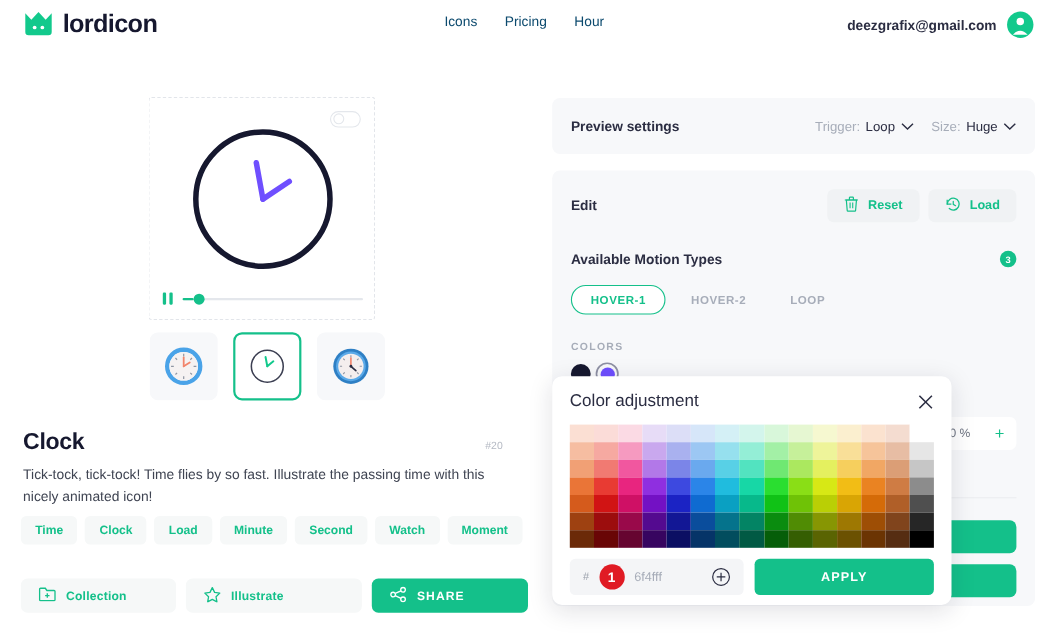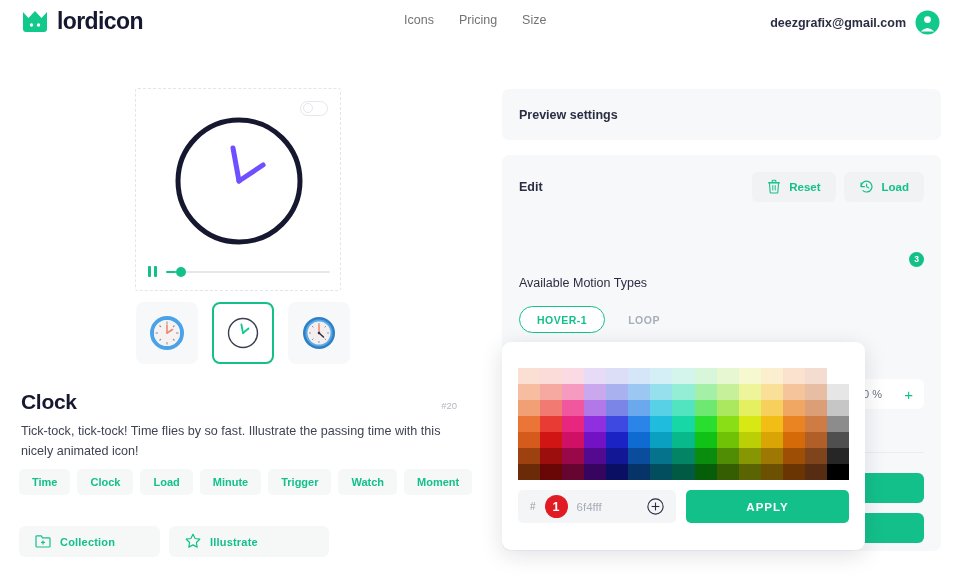--- a/index.html
+++ b/index.html
@@ -18,21 +18,21 @@
     display: flex; align-items: center;
   }
   .brand { position: absolute; left: 22px; top: 8px; display: flex; align-items: center; gap: 9px; }
   .crown { width: 26px; height: 23px; }
   .brand-name {
     font-size: 23px; font-weight: bold; letter-spacing: -0.6px;
     color: #16182f;
   }
   .nav { position: absolute; left: 404px; top: 13px; display: flex; gap: 25px; }
   .nav a {
-    font-size: 12.5px; color: #737373; text-decoration: none;
+    font-size: 12.5px; color: #0c4a6e; text-decoration: none;
   }
   .account { position: absolute; right: 20px; top: 10px; display: flex; align-items: center; gap: 9px; }
   .account-mail { font-size: 12.5px; color: #2b2d42; font-weight: bold; }
   .avatar { width: 25px; height: 25px; }
 
   
   .preview-box {
     position: absolute; left: 135px; top: 88px; width: 206px; height: 203px;
     border: 1px dashed #e2e5ea; border-radius: 3px; background: #fff;
   }
@@ -109,21 +109,21 @@
   }
   .edit-head { display: flex; align-items: center; }
   .edit-title { font-size: 12.5px; font-weight: bold; color: #2b2d42; }
   .edit-btns { margin-left: auto; display: flex; gap: 8px; }
   .ebtn {
     height: 30px; border-radius: 6px; background: #f0f2f4;
     display: flex; align-items: center; gap: 8px; padding: 0 15px;
     font-size: 11.5px; font-weight: bold; color: #14c08a;
   }
   .motion-head { display: flex; align-items: center; margin-top: 26px; }
-  .motion-title { font-size: 12.5px; font-weight: normal; color: #2b2d42; margin-top: 48px; }
+  .motion-title { font-size: 12.5px; font-weight: bold; color: #2b2d42; }
   .badge {
     margin-left: auto; width: 15px; height: 15px; border-radius: 50%;
     background: #14c08a; color: #fff; font-size: 8.5px; font-weight: bold;
     display: flex; align-items: center; justify-content: center;
   }
   .motion-tabs { display: flex; align-items: center; gap: 6px; margin-top: 16px; }
   .mtab {
     height: 27px; padding: 0 17px; border-radius: 14px;
     display: flex; align-items: center;
     font-size: 10.5px; font-weight: bold; letter-spacing: 0.5px; color: #a7adb9;
@@ -200,21 +200,21 @@
           <path d="M1 2 L1 19 Q1 22 4 22 L22 22 Q25 22 25 19 L25 2 L19.5 8 L13 1 L6.5 8 Z" fill="#12c98c"></path>
           <circle cx="9.5" cy="15" r="1.7" fill="#fff"></circle>
           <circle cx="16.5" cy="15" r="1.7" fill="#fff"></circle>
         </svg>
       </span>
       <span class="brand-name">lordicon</span>
     </div>
     <div class="nav">
       <a href="#">Icons</a>
       <a href="#">Pricing</a>
-      <a href="#">Size</a>
+      <a href="#">Hour</a>
     </div>
     <div class="account">
       <span class="account-mail">deezgrafix@gmail.com</span>
       <span class="avatar">
         <svg viewBox="0 0 25 25" width="25" height="25">
           <circle cx="12.5" cy="12.5" r="12" fill="#12c98c"></circle>
           <circle cx="12.5" cy="9.6" r="3.4" fill="#fff"></circle>
           <path d="M5.8 21.5 Q12.5 14.4 19.2 21.5 Z" fill="#fff"></path>
         </svg>
       </span>
@@ -295,21 +295,21 @@
   <div class="title-row">
     <span class="icon-title">Clock</span>
     <span class="icon-num">#20</span>
   </div>
   <div class="desc">Tick-tock, tick-tock! Time flies by so fast. Illustrate the passing time with this nicely animated icon!</div>
   <div class="tags">
     <span class="tag">Time</span>
     <span class="tag">Clock</span>
     <span class="tag">Load</span>
     <span class="tag">Minute</span>
-    <span class="tag">Trigger</span>
+    <span class="tag">Second</span>
     <span class="tag">Watch</span>
     <span class="tag">Moment</span>
   </div>
 
   <div class="actions">
     <div class="act collection">
       <span>
         <svg viewBox="0 0 16 14" width="16" height="14">
           <path d="M1 3.2 L1 12.2 Q1 13 1.9 13 L14.1 13 Q15 13 15 12.2 L15 4.6 Q15 3.8 14.1 3.8 L7.6 3.8 L6.2 1.8 L1.9 1.8 Q1 1.8 1 2.6 Z" fill="none" stroke="#14c08a" stroke-width="1.2"></path>
           <line x1="8" y1="6.4" x2="8" y2="10.4" stroke="#14c08a" stroke-width="1.2"></line>
@@ -319,24 +319,56 @@
       <span>Collection</span>
     </div>
     <div class="act favorites">
       <span>
         <svg viewBox="0 0 16 15" width="16" height="15">
           <path d="M8 1.2 L10.1 5.5 L14.8 6.2 L11.4 9.5 L12.2 14.1 L8 11.9 L3.8 14.1 L4.6 9.5 L1.2 6.2 L5.9 5.5 Z" fill="none" stroke="#14c08a" stroke-width="1.2" stroke-linejoin="round"></path>
         </svg>
       </span>
       <span>Illustrate</span>
     </div>
+    <div class="act share">
+      <span>
+        <svg viewBox="0 0 16 15" width="16" height="15">
+          <circle cx="12.4" cy="3.2" r="2.1" fill="none" stroke="#fff" stroke-width="1.2"></circle>
+          <circle cx="12.4" cy="11.8" r="2.1" fill="none" stroke="#fff" stroke-width="1.2"></circle>
+          <circle cx="3.4" cy="7.5" r="2.1" fill="none" stroke="#fff" stroke-width="1.2"></circle>
+          <line x1="5.3" y1="6.5" x2="10.5" y2="4.1" stroke="#fff" stroke-width="1.2"></line>
+          <line x1="5.3" y1="8.5" x2="10.5" y2="10.9" stroke="#fff" stroke-width="1.2"></line>
+        </svg>
+      </span>
+      <span>SHARE</span>
+    </div>
   </div>
 
   <div class="panel-settings">
     <span class="panel-title">Preview settings</span>
+    <div class="settings-right">
+      <span class="sel-group">
+        <span class="sel-label">Trigger:</span>
+        <span class="sel-value">Loop</span>
+        <span class="chev">
+          <svg viewBox="0 0 12 8" width="12" height="8">
+              <path d="M1 1.5 L6 6.3 L11 1.5" fill="none" stroke="#2b2d42" stroke-width="1.3"></path>
+            </svg>
+        </span>
+      </span>
+      <span class="sel-group">
+        <span class="sel-label">Size:</span>
+        <span class="sel-value">Huge</span>
+        <span class="chev">
+          <svg viewBox="0 0 12 8" width="12" height="8">
+              <path d="M1 1.5 L6 6.3 L11 1.5" fill="none" stroke="#2b2d42" stroke-width="1.3"></path>
+            </svg>
+        </span>
+      </span>
+    </div>
   </div>
 
   <div class="panel-edit">
     <div class="edit-head">
       <span class="edit-title">Edit</span>
       <div class="edit-btns">
         <div class="ebtn">
           <span>
             <svg viewBox="0 0 14 15" width="14" height="15">
               <path d="M2.4 3.8 L11.6 3.8 L10.8 13.4 Q10.8 14 10.1 14 L3.9 14 Q3.2 14 3.2 13.4 Z" fill="none" stroke="#14c08a" stroke-width="1.1"></path>
@@ -361,20 +393,21 @@
       </div>
     </div>
 
     <div class="motion-head">
       <span class="motion-title">Available Motion Types</span>
       <span class="badge">3</span>
     </div>
 
     <div class="motion-tabs">
       <span class="mtab sel">HOVER-1</span>
+      <span class="mtab">HOVER-2</span>
       <span class="mtab">LOOP</span>
     </div>
 
     <div class="colors-label">COLORS</div>
     <div class="swatches">
       <span class="sw-wrap">
         <span class="sw" style="background:#16182f"></span>
       </span>
       <span class="sw-wrap sel">
         <span class="sw" style="background:#6f4fff"></span>
@@ -387,20 +420,29 @@
         <span class="plus">+</span>
       </div>
     </div>
 
     <div class="divider"></div>
     <div class="green-btn b1"></div>
     <div class="green-btn b2"></div>
   </div>
 
   <div class="modal">
+    <div class="modal-head">
+      <span class="modal-title">Color adjustment</span>
+      <span class="close-x">
+        <svg viewBox="0 0 15 15" width="15" height="15">
+          <line x1="1.8" y1="1.8" x2="13.2" y2="13.2" stroke="#2b2d42" stroke-width="1.4"></line>
+          <line x1="13.2" y1="1.8" x2="1.8" y2="13.2" stroke="#2b2d42" stroke-width="1.4"></line>
+        </svg>
+      </span>
+    </div>
     <div class="grid" id="palette-grid">
         <div class="grow">
           <div class="gcell" style="background: rgb(251, 223, 211);"></div>
           <div class="gcell" style="background: rgb(251, 220, 216);"></div>
           <div class="gcell" style="background: rgb(251, 218, 228);"></div>
           <div class="gcell" style="background: rgb(231, 220, 247);"></div>
           <div class="gcell" style="background: rgb(220, 222, 247);"></div>
           <div class="gcell" style="background: rgb(214, 230, 249);"></div>
           <div class="gcell" style="background: rgb(212, 240, 246);"></div>
           <div class="gcell" style="background: rgb(211, 245, 236);"></div>

